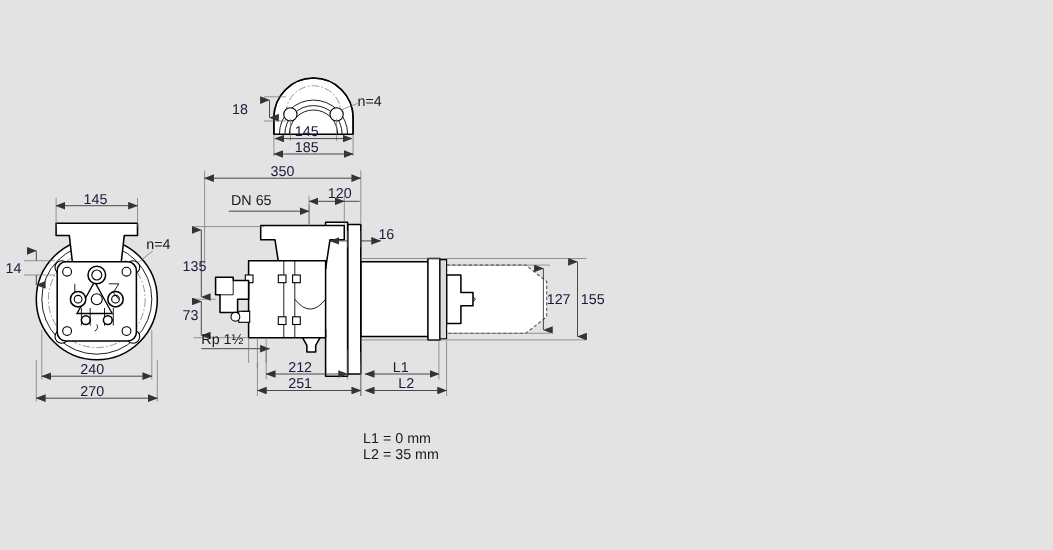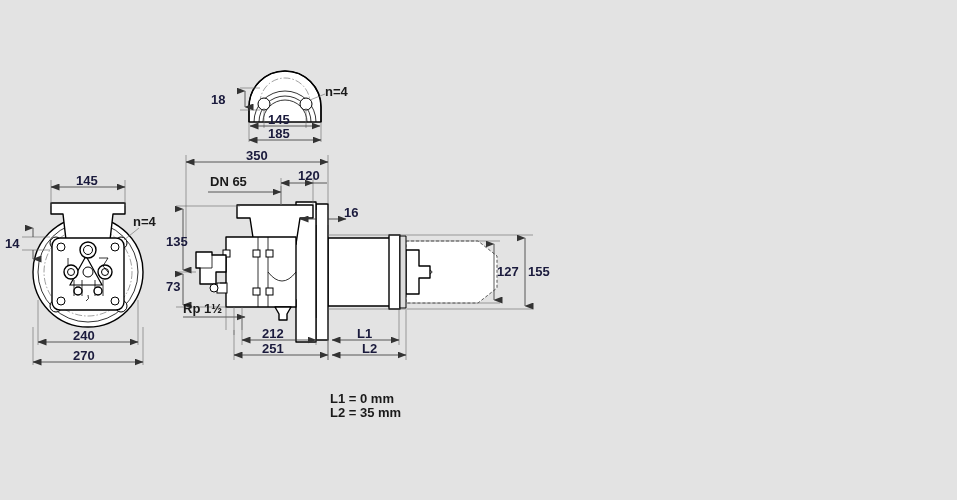--- a/index.html
+++ b/index.html
@@ -14,21 +14,20 @@
     overflow: hidden;
     font-family: "Liberation Sans", sans-serif;
     position: relative;
   }
   #drawing-root {
     position: absolute;
     left: 0;
     top: 0;
     width: 957px;
     height: 500px;
-    font-weight: bold;
   }
   svg#tech-drawing {
     display: block;
     width: 957px;
     height: 500px;
     background: #e3e3e3;
   }
   .dim-text {
     font-family: "Liberation Sans", sans-serif;
     font-size: 13px;

